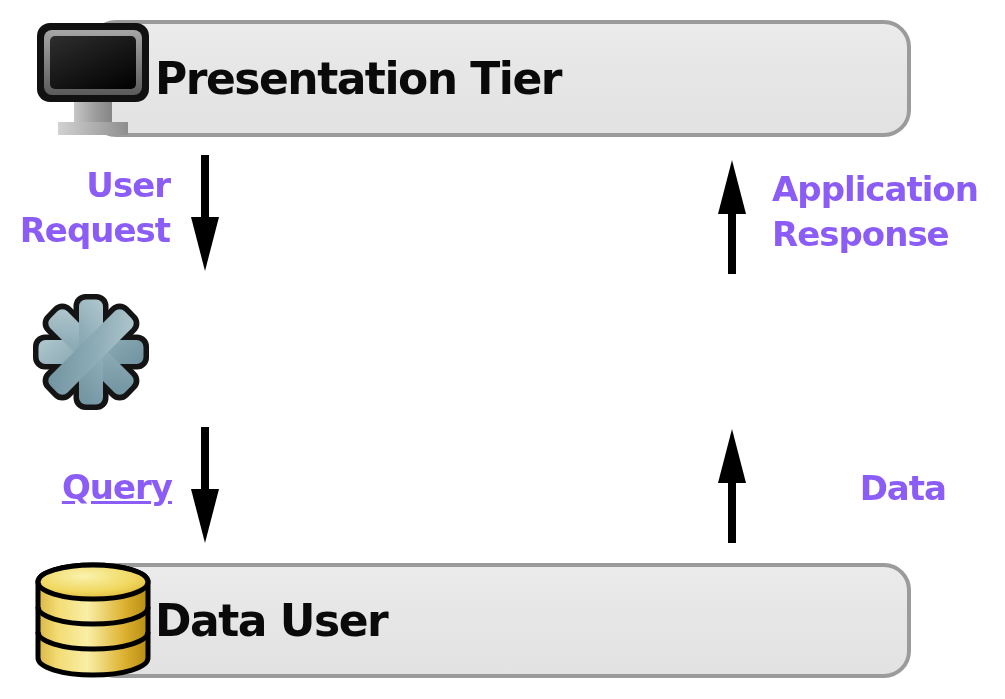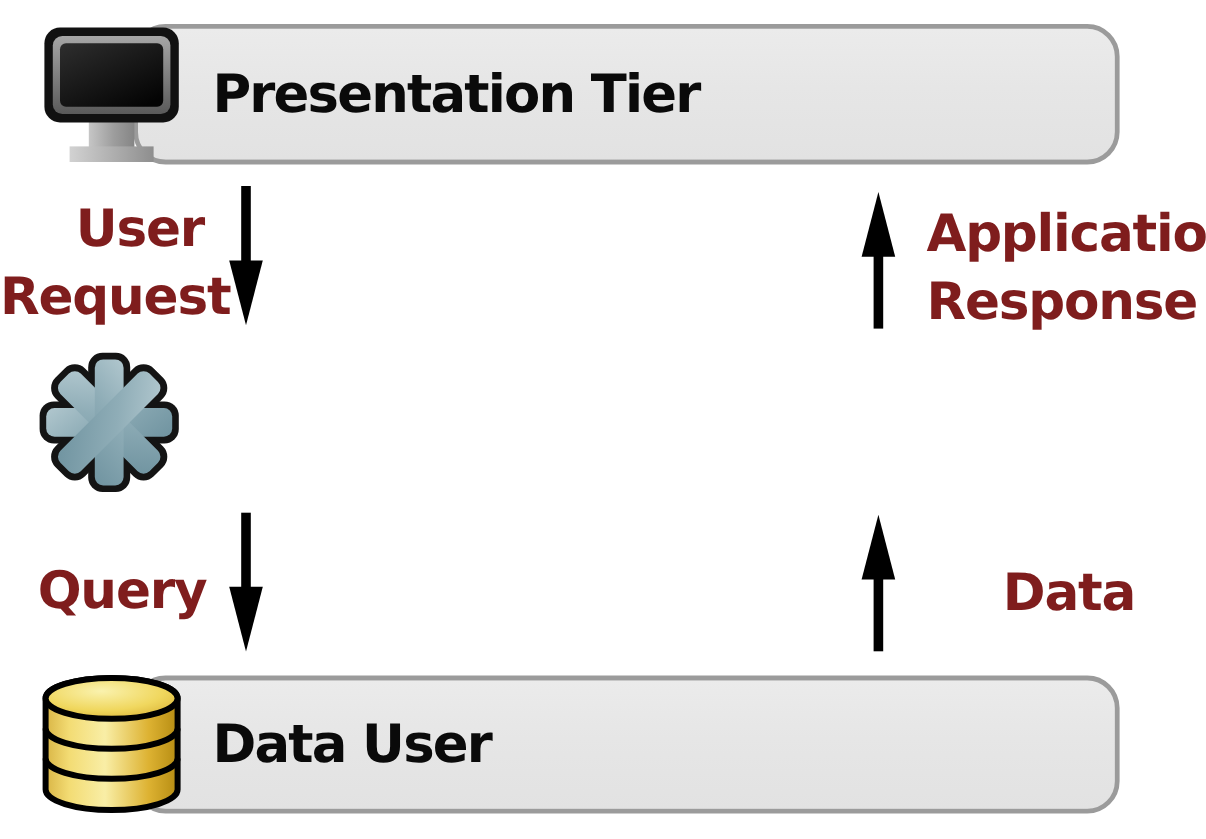--- a/index.html
+++ b/index.html
@@ -5,21 +5,21 @@
   html,body{margin:0;padding:0;background:#ffffff;}
   .canvas{
     position:relative;
     width:1005px;height:699px;
     background:#ffffff;
     font-family:"DejaVu Sans","Liberation Sans",sans-serif;
     overflow:hidden;
   }
   .tier-bar{
     position:absolute;
-    left:111px;width:752px;
+    left:89px;width:752px;
     background:linear-gradient(180deg,#ebebeb 0%,#e6e6e6 45%,#e2e2e2 100%);
     border:4px solid #9b9b9b;
     border-radius:27px;
     display:flex;align-items:center;
     padding-left:62px;
     box-sizing:content-box;
   }
   .bar-presentation{top:20px;height:109px;}
   .bar-application{top:291px;height:110px;}
   .bar-data{top:563px;height:107px;}
@@ -27,26 +27,26 @@
     font-size:44px;font-weight:700;color:#0a0a0a;
     letter-spacing:-1.5px;white-space:nowrap;
   }
   .icon{position:absolute;}
   .icon-monitor{left:34px;top:20px;}
   .icon-asterisk{left:29px;top:290px;}
   .icon-database{left:32px;top:561px;}
   .arrow{position:absolute;}
   .flow-label{
     position:absolute;
-    font-size:43px;font-weight:700;color:#7f1d1d;
+    font-size:34px;font-weight:700;color:#8b5cf6;
     letter-spacing:-1px;line-height:1.32;
   }
   .fl-user-request{top:163px;left:0;width:170px;text-align:right;}
   .fl-app-response{top:167px;left:772px;width:238px;text-align:left;}
-  .fl-query{top:465px;left:0;width:172px;text-align:right;}
+  .fl-query{top:465px;left:0;width:172px;text-align:right;text-decoration:underline;}
   .fl-data{top:466px;left:746px;width:200px;text-align:right;}
 </style>
 </head>
 <body>
 
 <div class="canvas">
 
   <div class="tier-bar bar-presentation">
     <span class="tier-label">Presentation Tier</span>
   </div>

